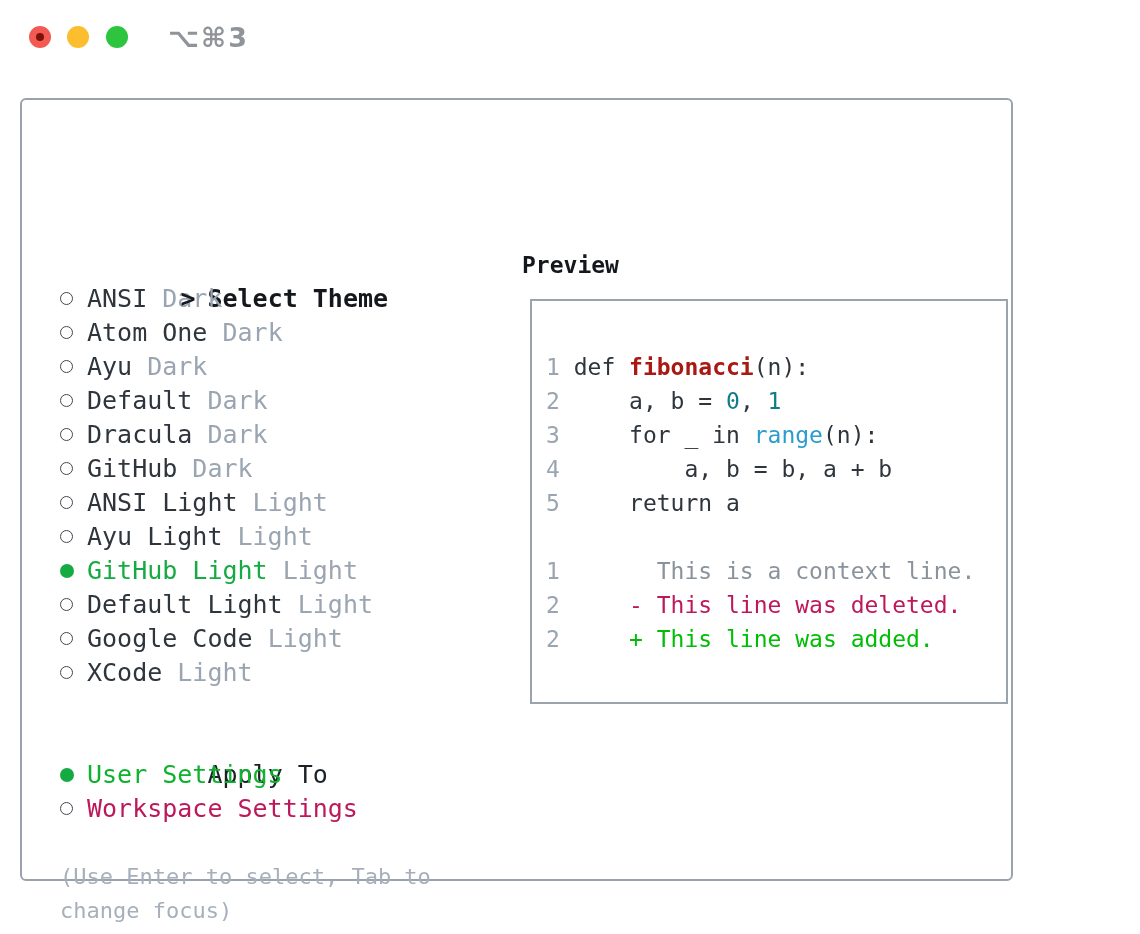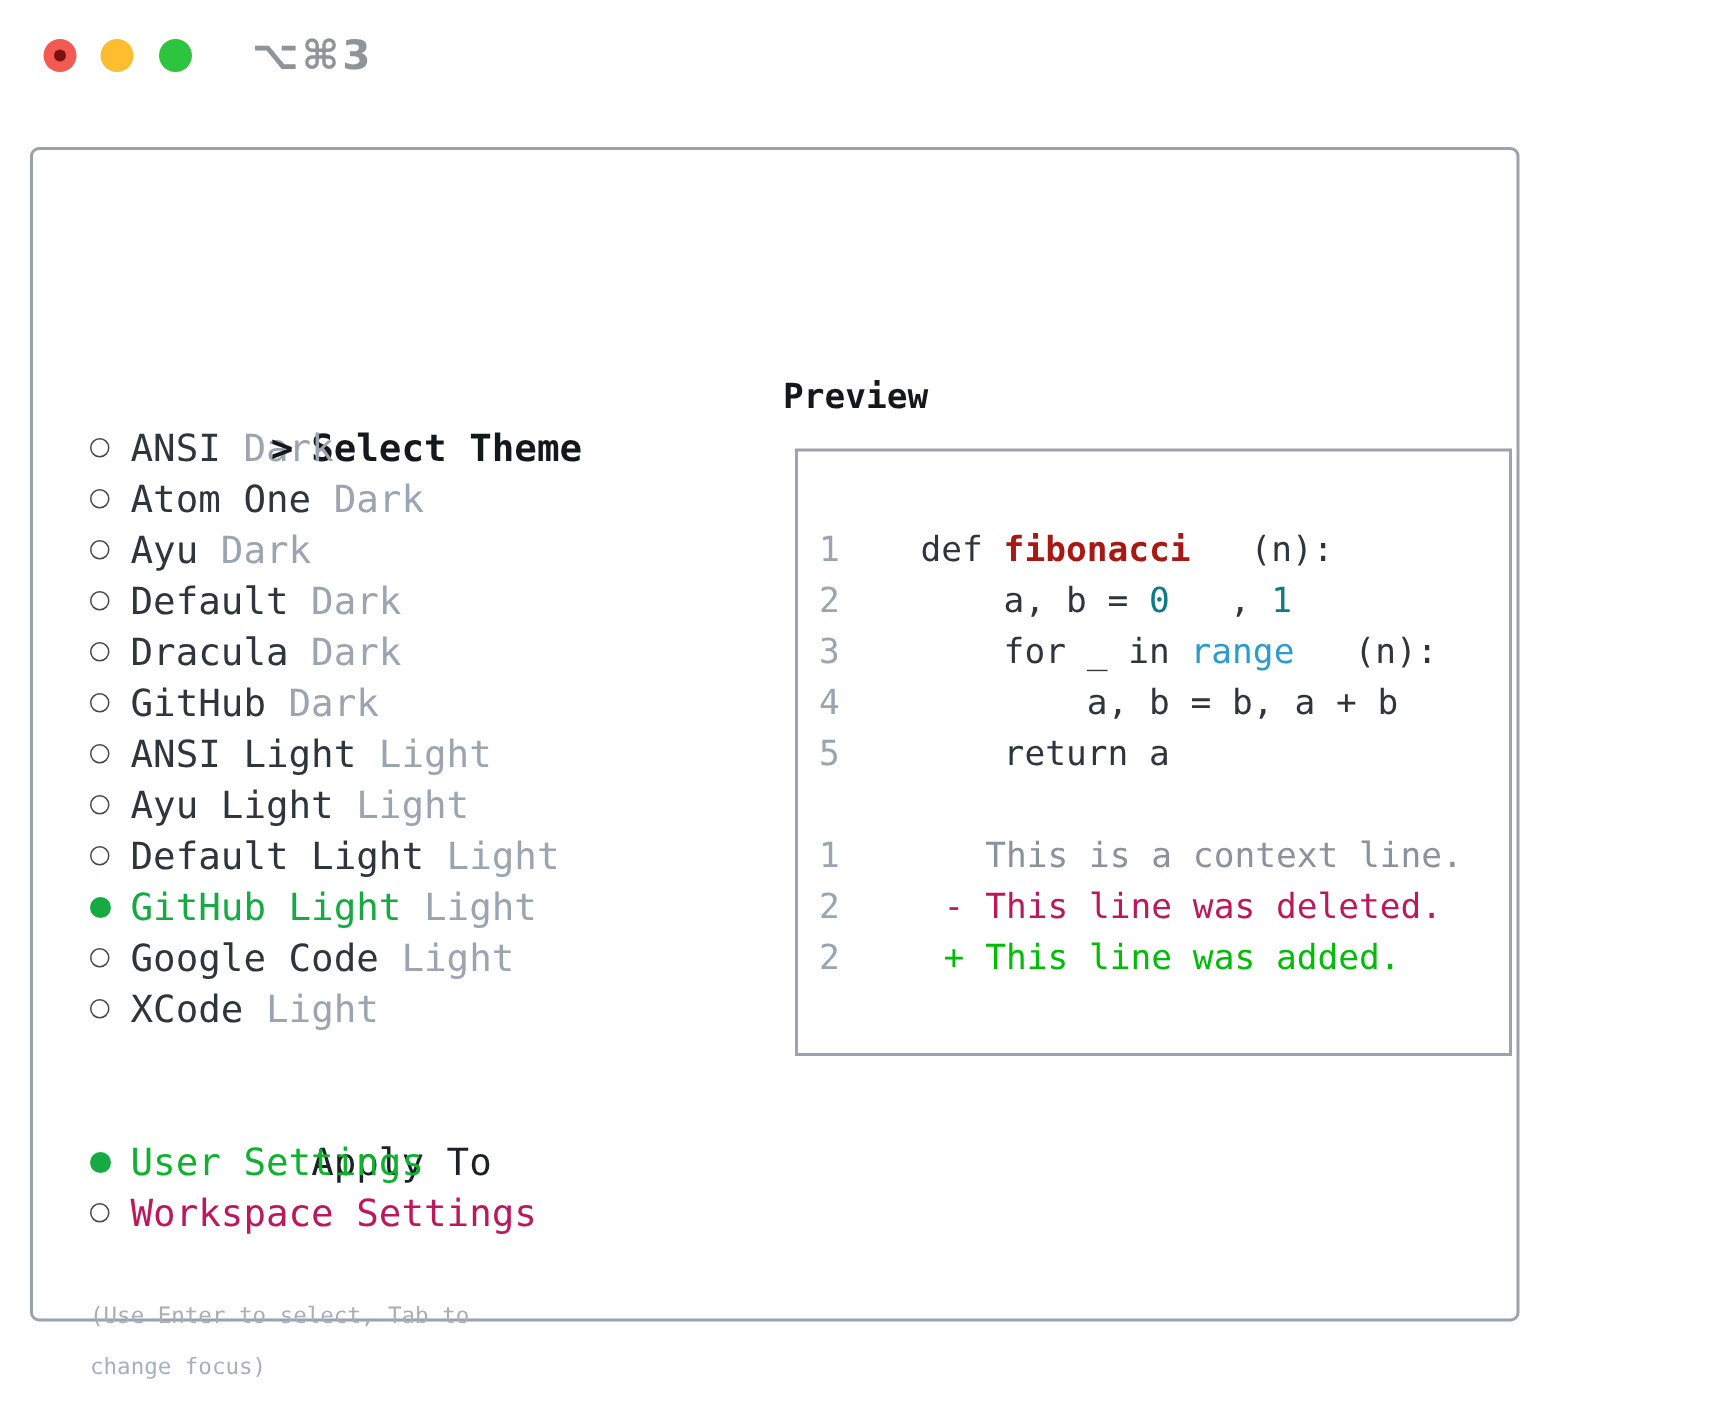--- a/index.html
+++ b/index.html
@@ -45,32 +45,32 @@
     background:#16ab42;
   }
   .prompt-glyph{font-weight:700;color:#14181d;}
   .hdr{font-weight:700;color:#14181d;}
   .theme-name{color:#2f353c;}
   .theme-name.selected{color:#16ab42;}
   .theme-variant{color:#9aa5b1;}
   .apply-hdr{color:#1c2127;}
   .apply-name{color:#be185d;}
   .apply-name.selected{color:#0eb22e;}
-  .hint-line{height:34px;line-height:34px;font-size:15px;color:#a6afba;white-space:pre;}
+  .hint-line{height:34px;line-height:34px;font-size:22px;color:#a6afba;white-space:pre;}
   
   .preview-hdr{position:absolute;left:500px;top:148px;height:34px;line-height:34px;
     font-size:23px;font-weight:700;color:#14181d;}
   .preview-box{
     position:absolute;left:508px;top:199px;width:478px;height:405px;
     border:2px solid #9ba4ae;box-sizing:border-box;background:#ffffff;
     padding:49px 0 0 14px;overflow:hidden;
   }
   .code-line{height:34px;line-height:34px;font-size:23px;white-space:pre;}
   .lnum{display:inline-block;width:1ch;margin-right:1ch;color:#9aa5b1;}
-  .c-plain{color:#2f353c;margin-left:40px;}
+  .c-plain{color:#2f353c;}
   .c-function{color:#aa1813;font-weight:bold;}
   .c-number{color:#0e7c87;}
   .c-builtin{color:#2b9ccd;margin-top:32px;}
   .c-context{color:#8a929b;}
   .c-deleted{color:#be185d;}
   .c-added{color:#00bd05;}
 </style>
 </head>
 <body>
 
@@ -94,22 +94,22 @@
 
       <div id="theme-list">
           <div class="row"><span class="marker"><span class="ring"></span></span><span class="theme-name">ANSI</span><span class="theme-variant"> Dark</span></div>
           <div class="row"><span class="marker"><span class="ring"></span></span><span class="theme-name">Atom One</span><span class="theme-variant"> Dark</span></div>
           <div class="row"><span class="marker"><span class="ring"></span></span><span class="theme-name">Ayu</span><span class="theme-variant"> Dark</span></div>
           <div class="row"><span class="marker"><span class="ring"></span></span><span class="theme-name">Default</span><span class="theme-variant"> Dark</span></div>
           <div class="row"><span class="marker"><span class="ring"></span></span><span class="theme-name">Dracula</span><span class="theme-variant"> Dark</span></div>
           <div class="row"><span class="marker"><span class="ring"></span></span><span class="theme-name">GitHub</span><span class="theme-variant"> Dark</span></div>
           <div class="row"><span class="marker"><span class="ring"></span></span><span class="theme-name">ANSI Light</span><span class="theme-variant"> Light</span></div>
           <div class="row"><span class="marker"><span class="ring"></span></span><span class="theme-name">Ayu Light</span><span class="theme-variant"> Light</span></div>
+          <div class="row"><span class="marker"><span class="dotsel"></span></span><span class="theme-name selected">GitHub Light</span><span class="theme-variant"> Light</span></div>
           <div class="row"><span class="marker"><span class="ring"></span></span><span class="theme-name">Default Light</span><span class="theme-variant"> Light</span></div>
-          <div class="row"><span class="marker"><span class="dotsel"></span></span><span class="theme-name selected">GitHub Light</span><span class="theme-variant"> Light</span></div>
           <div class="row"><span class="marker"><span class="ring"></span></span><span class="theme-name">Google Code</span><span class="theme-variant"> Light</span></div>
           <div class="row"><span class="marker"><span class="ring"></span></span><span class="theme-name">XCode</span><span class="theme-variant"> Light</span></div>
         </div>
 
       <div class="row"></div>
 
       <div class="row">
         <span class="marker"></span><span class="apply-hdr">Apply To</span>
       </div>
 

